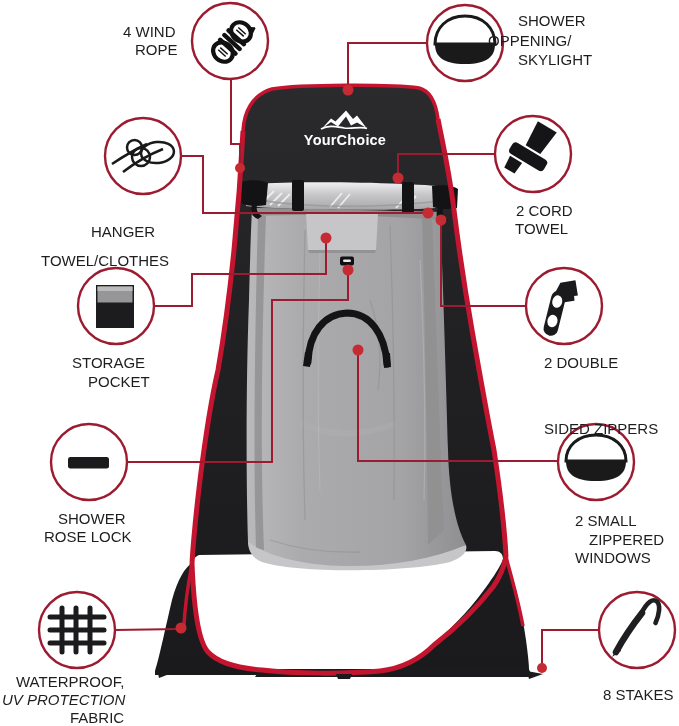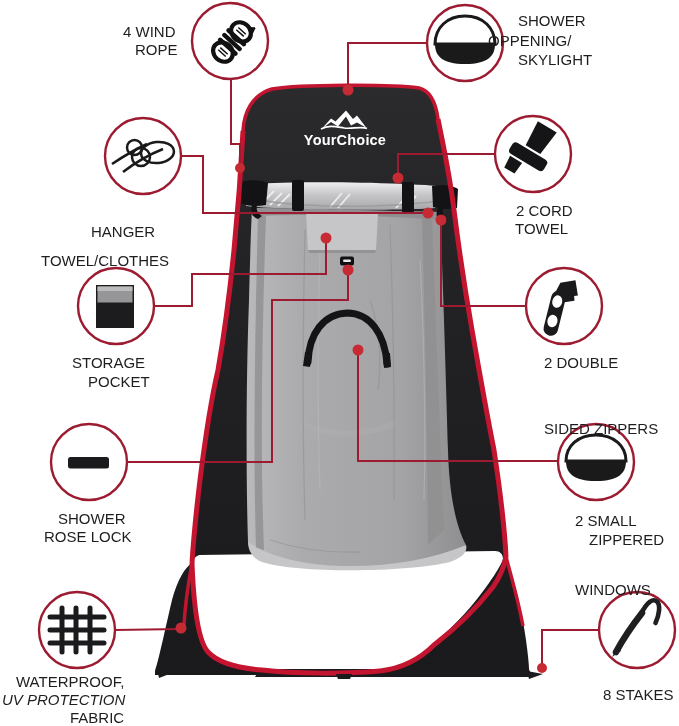--- a/index.html
+++ b/index.html
@@ -254,14 +254,14 @@
 <div class="lbl" style="left:70px;top:709px;">FABRIC</div>
 <div class="lbl" style="left:518px;top:12px;">SHOWER</div>
 <div class="lbl" style="left:488px;top:31.5px;">OPPENING/</div>
 <div class="lbl" style="left:518px;top:51px;">SKYLIGHT</div>
 <div class="lbl" style="left:516px;top:202px;text-align:center;">2 CORD</div>
 <div class="lbl" style="left:515px;top:219.5px;">TOWEL</div>
 <div class="lbl" style="left:544px;top:354px;">2 DOUBLE</div>
 <div class="lbl" style="left:544px;top:372px;margin-top:48px;">SIDED ZIPPERS</div>
 <div class="lbl" style="left:575px;top:512px;">2 SMALL</div>
 <div class="lbl" style="left:561px;top:530.5px;margin-left:28px;">ZIPPERED</div>
-<div class="lbl" style="left:575px;top:549px;margin-top:32px;">WINDOWS</div>
+<div class="lbl" style="left:575px;top:549px;">WINDOWS</div>
 <div class="lbl" style="left:603px;top:676.5px;margin-top:9px;">8 STAKES</div>
 
 </body></html>

